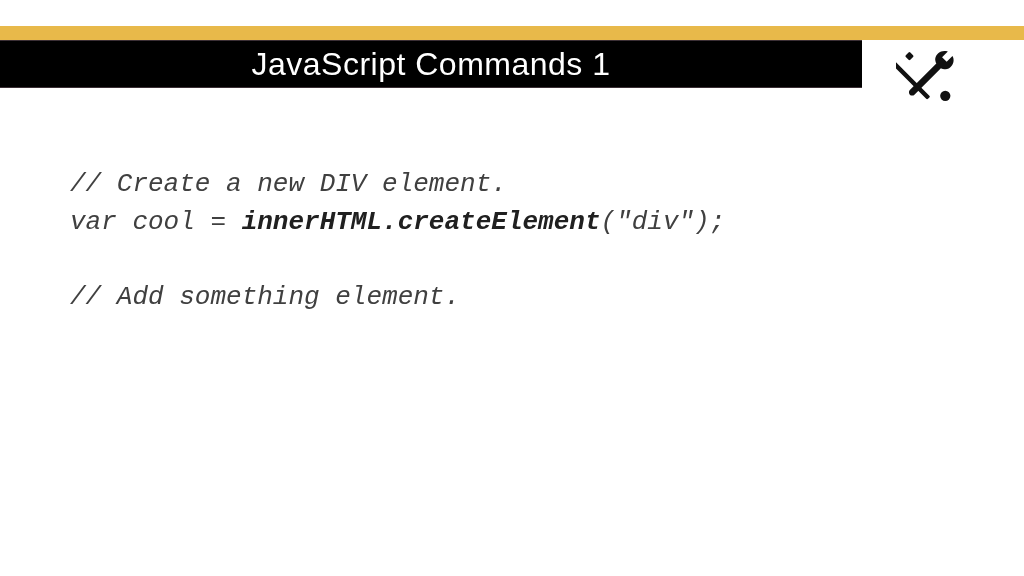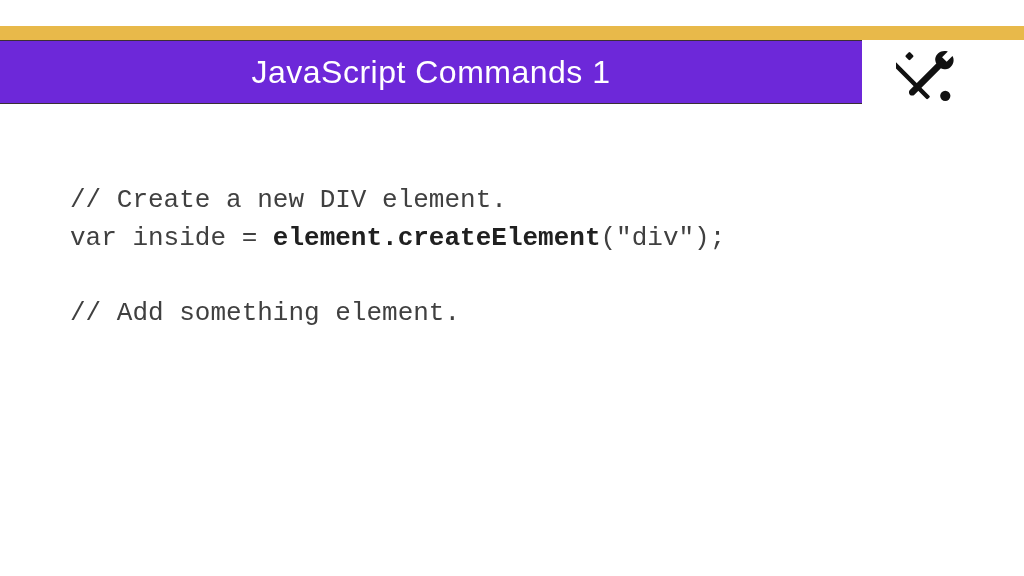--- a/index.html
+++ b/index.html
@@ -13,22 +13,22 @@
       background: #ffffff;
       font-family: "Segoe UI", Arial, sans-serif;
       overflow: hidden;
     }
     .accent-bar {
       height: 14px;
       background: #e8b94a;
       margin-top: 26px;
     }
     .header-bar {
-      background: #6d28d9;
-      height: 64px;
+      background: #000000;
+      height: 48px;
       width: 862px;
       display: flex;
       align-items: center;
       justify-content: center;
       border-top: 1px solid #3b2f35;
       border-bottom: 1px solid #3b2f35;
     }
     .header-title {
       color: #ffffff;
       font-size: 32px;
@@ -45,20 +45,21 @@
     .code-block {
       margin-top: 78px;
       margin-left: 70px;
       font-family: "Courier New", Courier, monospace;
       font-size: 26px;
       line-height: 1.45;
       color: #404040;
     }
     .code-line {
       white-space: pre;
+      font-style: italic;
     }
     .blank-line {
       height: 1.45em;
     }
     .bold {
       font-weight: 700;
       color: #202020;
     }
   </style>
 </head>
@@ -75,16 +76,16 @@
       <rect x="16" y="14" width="10" height="10" rx="2" transform="rotate(45 21 19)"></rect>
       <rect x="20" y="18" width="7" height="78" rx="2" transform="rotate(-45 23.5 57)"></rect>
       <circle cx="77" cy="81" r="8"></circle>
       <path d="M 78 8 C 70 8 63 14 62 22 C 62 25 63 28 64 30 L 18 76 C 16 78 16 82 18 84 C 20 86 24 86 26 84 L 72 38 C 74 39 77 40 80 40 C 88 39 94 32 94 24 C 94 21 93 19 92 17 L 82 27 L 74 19 L 84 9 C 82 8 80 8 78 8 Z" transform="scale(0.9) translate(6 4)"></path>
     </g>
   </svg>
 </div>
 
 <div class="code-block">
   <div class="code-line">// Create a new DIV element.</div>
-  <div class="code-line"><span>var inside = </span><span class="bold">element.createElement</span><span>("div");</span></div>
+  <div class="code-line"><span>var cool = </span><span class="bold">innerHTML.createElement</span><span>("div");</span></div>
   <div class="blank-line"></div>
   <div class="code-line">// Add something element.</div>
 </div>
 
 </body></html>

